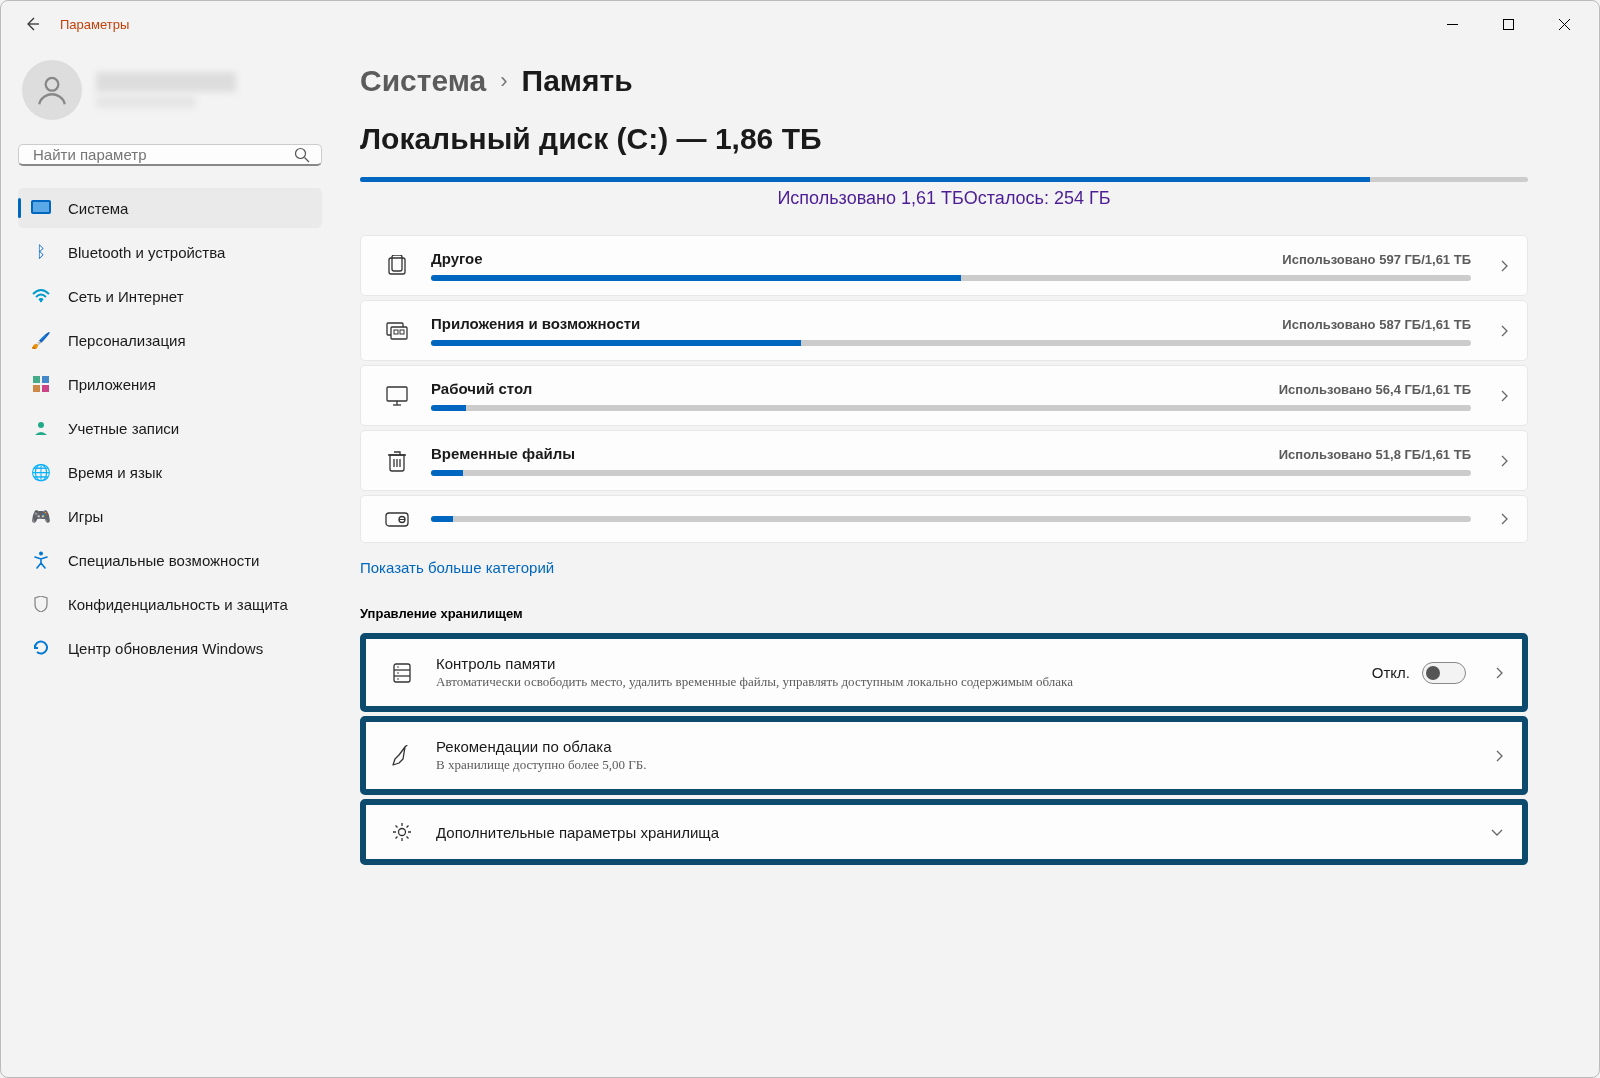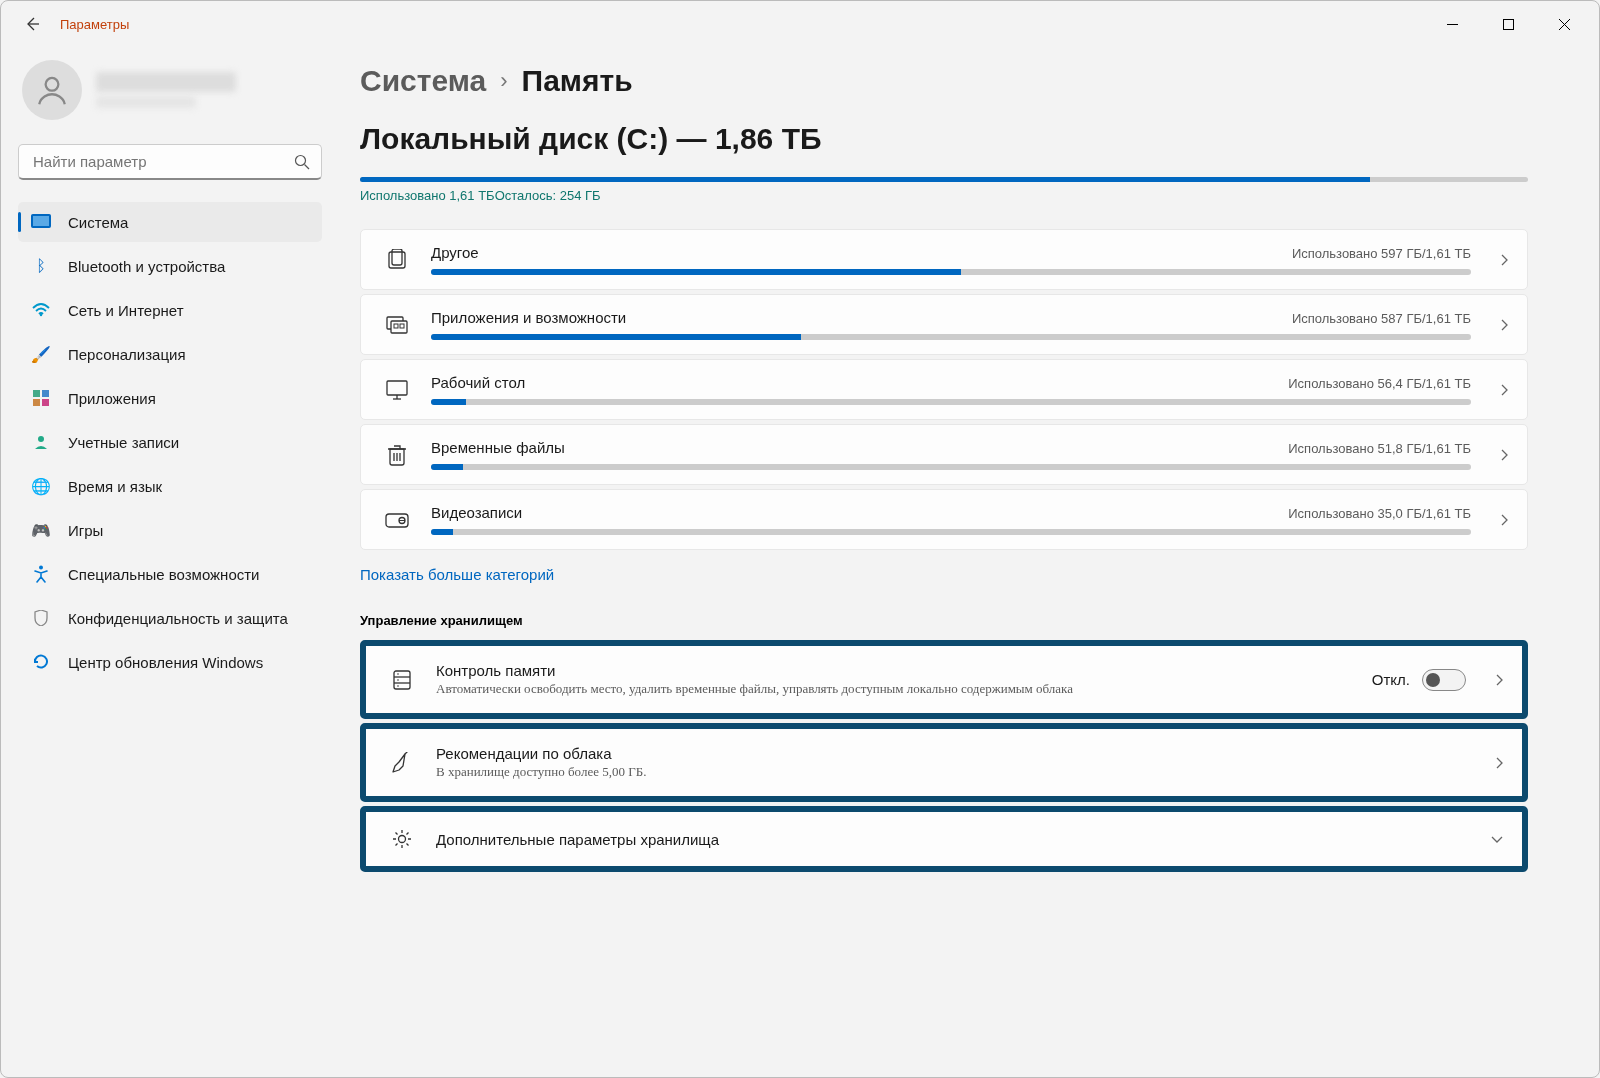--- a/index.html
+++ b/index.html
@@ -15,46 +15,46 @@
 
 .content { display: flex; height: calc(100% - 48px); }
 
 .sidebar { width: 340px; padding: 12px 18px 0 18px; }
 .profile { display: flex; align-items: center; gap: 14px; margin-bottom: 24px; padding-left: 4px; }
 .avatar { width: 60px; height: 60px; border-radius: 50%; background: #ddd; display: flex; align-items: center; justify-content: center; color: #888; }
 .profile-name { width: 140px; height: 20px; background: #ddd; border-radius: 3px; filter: blur(3px); margin-bottom: 4px;}
 .profile-sub { width: 100px; height: 12px; background: #e5e5e5; border-radius: 3px; filter: blur(3px);}
 
 .search { position: relative; margin-bottom: 22px; }
-.search input { width: 100%; height: 36px; border: 1px solid #ccc; border-bottom: 2px solid #888; border-radius: 5px; padding: 0 40px 0 14px; font-size: 15px; background: #fdfdfd;}
+.search input { width: 100%; height: 22px; border: 1px solid #ccc; border-bottom: 2px solid #888; border-radius: 5px; padding: 0 40px 0 14px; font-size: 15px; background: #fdfdfd;}
 .search .icon { position: absolute; right: 12px; top: 50%; transform: translateY(-50%); color: #555; }
 
 .nav { list-style: none; }
 .nav li { display: flex; align-items: center; height: 40px; padding: 0 12px; border-radius: 5px; cursor: pointer; font-size: 15px; color: #1a1a1a; margin-bottom: 4px; }
 .nav li .nicon { width: 22px; height: 22px; margin-right: 16px; display: flex; align-items: center; justify-content: center; font-size: 16px;}
 .nav li.active { background: #eaeaea; position: relative; }
 .nav li.active::before { content: ""; position: absolute; left: 0; top: 10px; bottom: 10px; width: 3px; background: #0067c0; border-radius: 2px; }
 
 .main { flex: 1; padding: 16px 72px 0 20px; overflow-y: auto; }
 
 .breadcrumb { display: flex; align-items: center; gap: 14px; font-size: 30px; font-weight: 600; margin-bottom: 24px;}
 .breadcrumb .parent { color: #5b5b5b; font-weight: 600; cursor: pointer; }
 .breadcrumb .chev { color: #777; font-weight: normal; font-size: 22px;}
 .breadcrumb .current { color: #1a1a1a; }
 
 .disk-title { font-size: 30px; font-weight: 600; color: #1a1a1a; margin-bottom: 21px; }
 
 .main-bar { height: 5px; background: #ccc; border-radius: 3px; overflow: hidden; margin-bottom: 6px;}
 .main-bar .fill { height: 100%; background: #0067c0; }
-.bar-labels { display: flex; justify-content: flex-start; font-size: 13px; color: #0f766e; margin-bottom: 26px;}
+.bar-labels { display: flex; justify-content: center; font-size: 18px; color: #4c1d95; margin-bottom: 26px;}
 
 .card-list { display: flex; flex-direction: column; gap: 4px; margin-bottom: 16px;}
 .card { background: #fdfdfd; border: 1px solid #e7e7e7; border-radius: 5px; padding: 14px 18px 14px 18px; display: flex; align-items: center; gap: 20px; cursor: pointer; }
 .card .cicon { width: 28px; display: flex; justify-content: center; color: #333; margin-left: 4px; }
-.card .cbody { flex: 1; }
+.card .cbody { flex: 1; font-weight: bold; }
 .card .chead { display: flex; justify-content: space-between; align-items: baseline; margin-bottom: 8px;}
 .card .cname { font-size: 15px; color: #1a1a1a; }
 .card .cusage { font-size: 13px; color: #5b5b5b; }
 .card .cbar { height: 6px; background: #ccc; border-radius: 3px; overflow: hidden; }
 .card .cbar .cfill { height: 100%; background: #0067c0; }
 .card .chevron { color: #666; margin-left: 8px; }
 
 .show-more { color: #0067c0; font-size: 15px; cursor: pointer; margin-bottom: 30px; display: inline-block;}
 
 .section-heading { font-size: 13px; font-weight: 600; color: #000000; margin-bottom: 12px; }
@@ -324,24 +324,20 @@
         </div>
         <div class="card">
           <div class="cicon">
             <svg width="24" height="18" viewBox="0 0 24 18">
               <rect x="1" y="3" width="22" height="13" rx="3" stroke="#333" fill="none" stroke-width="1.3"></rect>
               <circle cx="17" cy="9.5" r="3" stroke="#333" fill="none" stroke-width="1.3"></circle>
               <path d="M14 9.5 L20 9.5" stroke="#333" stroke-width="1"></path>
             </svg>
           </div>
           <div class="cbody">
-            <div class="chead">
-              <span class="cname">Видеозаписи</span>
-              <span class="cusage">Использовано 35,0 ГБ/1,61 ТБ</span>
-            </div>
             <div class="cbar">
               <div class="cfill" style="width:2.1%"></div>
             </div>
           </div>
           <span class="chevron">
             <svg width="10" height="14" viewBox="0 0 10 14">
               <path d="M3 2 L8 7 L3 12" stroke="#666" fill="none" stroke-width="1.3"></path>
             </svg>
           </span>
         </div>

